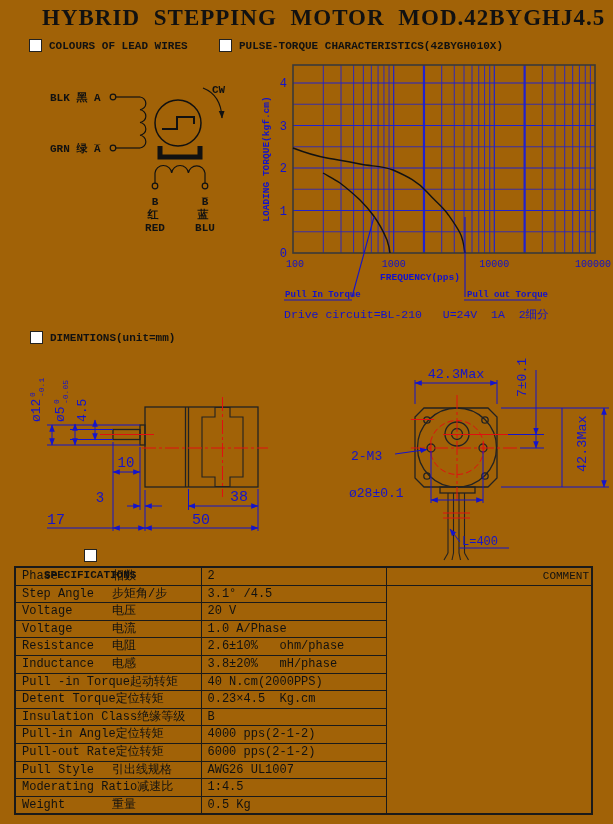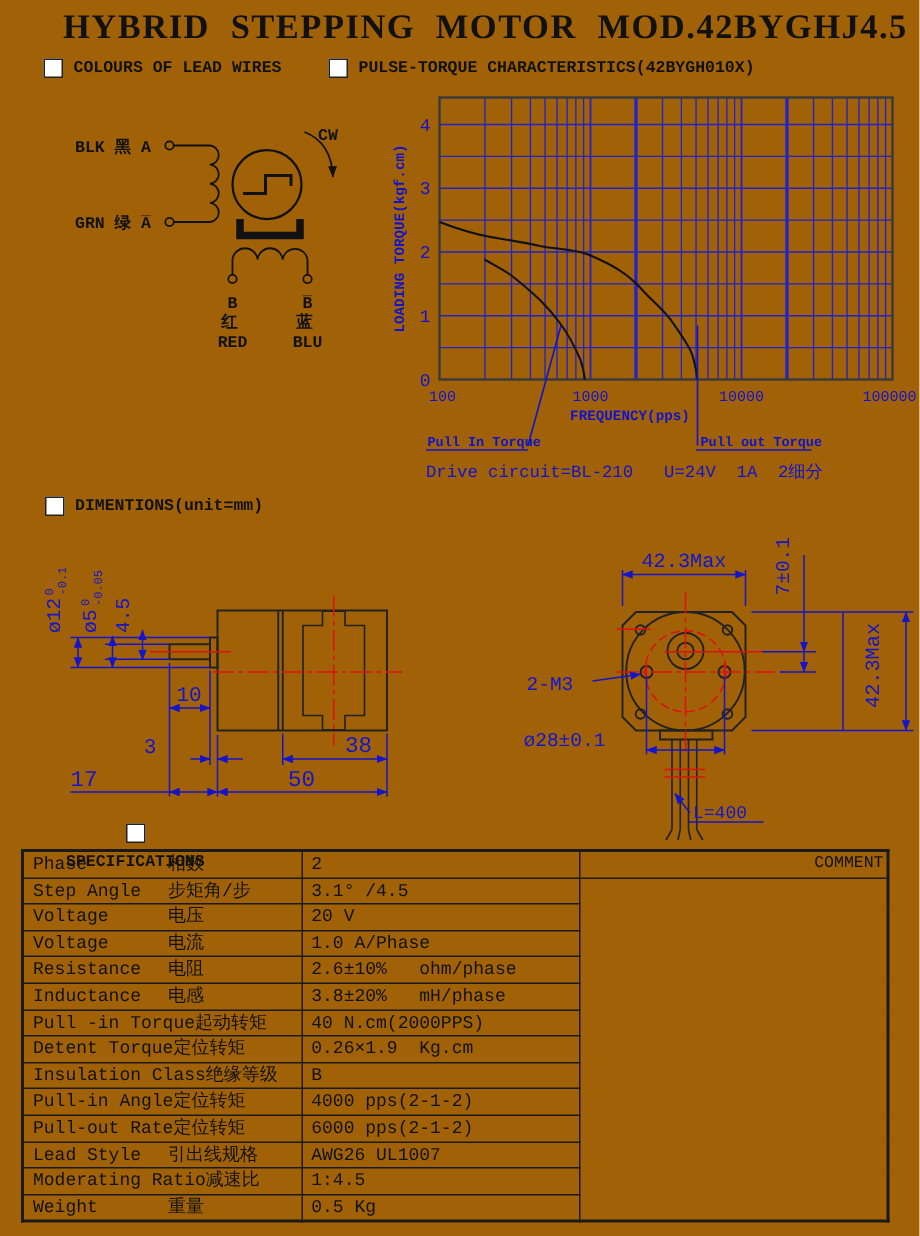--- a/index.html
+++ b/index.html
@@ -310,36 +310,36 @@
       <tr>
         <td><span class="en">Inductance</span><span>电感</span></td>
         <td>3.8±20%   mH/phase</td>
       </tr>
       <tr>
         <td><span class="en">Pull -in Torque</span><span>起动转矩</span></td>
         <td>40 N.cm(2000PPS)</td>
       </tr>
       <tr>
         <td><span class="en">Detent Torque</span><span>定位转矩</span></td>
-        <td>0.26×1.9  Kg.cm</td>
+        <td>0.23×4.5  Kg.cm</td>
       </tr>
       <tr>
         <td><span class="en">Insulation Class</span><span>绝缘等级</span></td>
         <td>B</td>
       </tr>
       <tr>
         <td><span class="en">Pull-in Angle</span><span>定位转矩</span></td>
         <td>4000 pps(2-1-2)</td>
       </tr>
       <tr>
         <td><span class="en">Pull-out Rate</span><span>定位转矩</span></td>
         <td>6000 pps(2-1-2)</td>
       </tr>
       <tr>
-        <td><span class="en">Lead Style</span><span>引出线规格</span></td>
+        <td><span class="en">Pull Style</span><span>引出线规格</span></td>
         <td>AWG26 UL1007</td>
       </tr>
       <tr>
         <td><span class="en">Moderating Ratio</span><span>减速比</span></td>
         <td>1:4.5</td>
       </tr>
       <tr>
         <td><span class="en">Weight</span><span>重量</span></td>
         <td>0.5 Kg</td>
       </tr>

